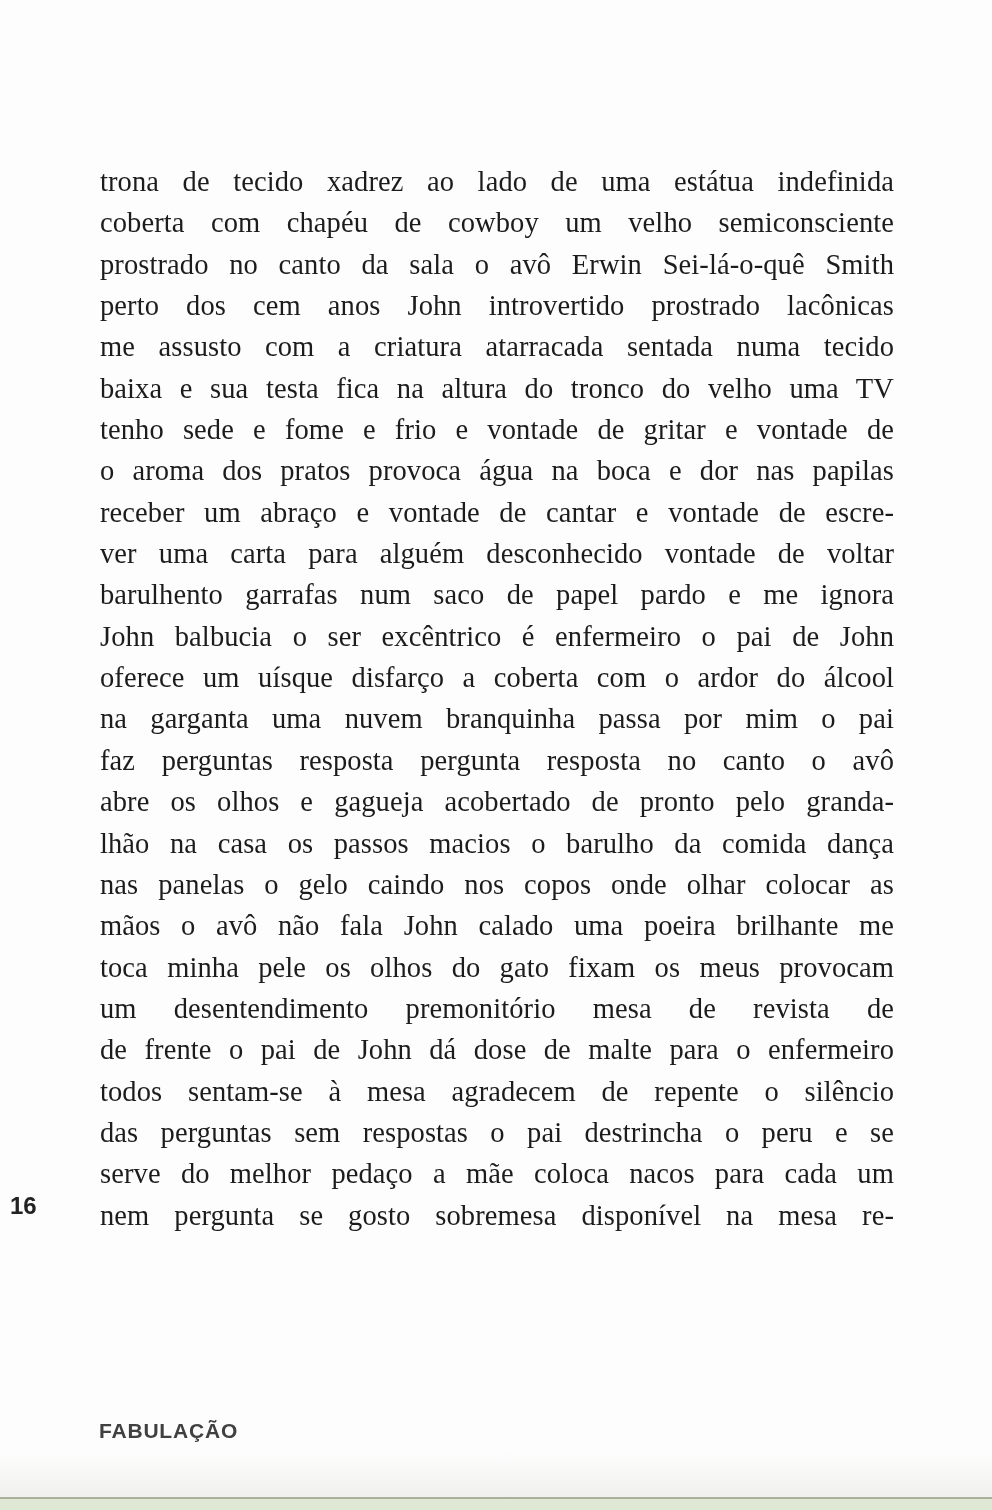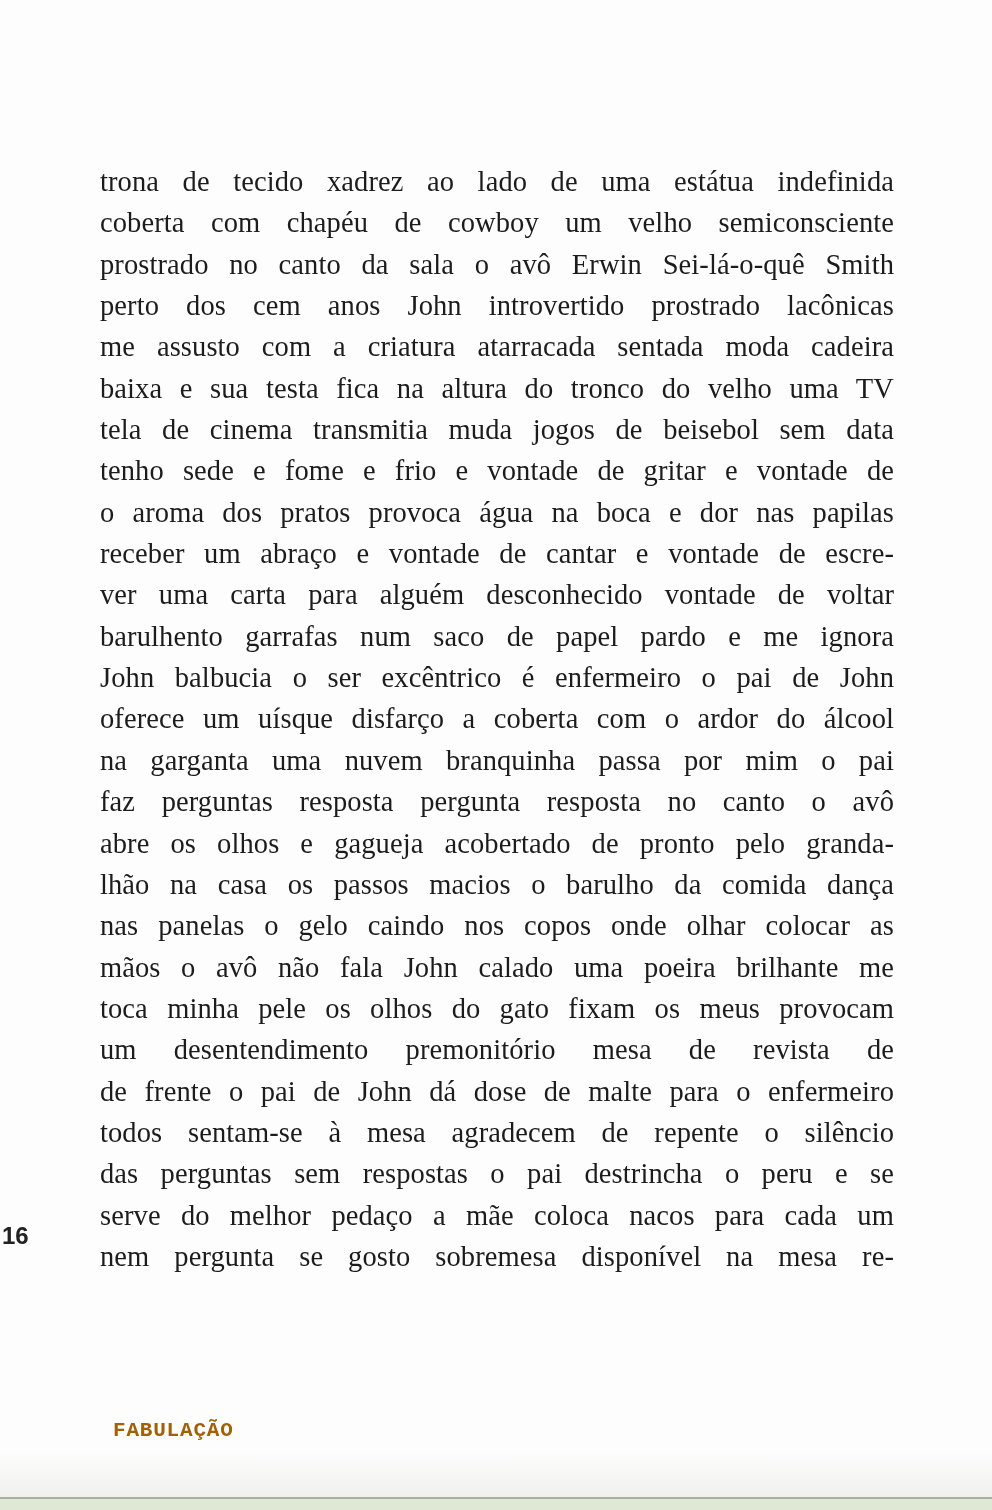--- a/index.html
+++ b/index.html
@@ -23,37 +23,36 @@
     line-height: 41.35px;
     color: #1c1c1c;
     text-align: justify;
     text-align-last: justify;
     -moz-text-align-last: justify;
     white-space: normal;
     letter-spacing: 0.1px;
   }
   .page-number {
     position: absolute;
-    left: 2px;
+    left: 10px;
     top: 1192px;
     font-family: "Liberation Sans", sans-serif;
     font-weight: bold;
     font-size: 24px;
     color: #222222;
-    margin-top: 30px;
   }
   .footer-title {
     position: absolute;
-    left: 113px;
+    left: 99px;
     top: 1419px;
-    font-family: Liberation Mono, monospace;
+    font-family: Liberation Sans, sans-serif;
     font-weight: bold;
     font-size: 21px;
     letter-spacing: 0.8px;
-    color: #a16207;
+    color: #404040;
   }
   .page-fade {
     position: absolute;
     left: 0;
     bottom: 13px;
     width: 100%;
     height: 45px;
     background: linear-gradient(#fdfdfd, #f0f0ee);
   }
   .bottom-edge {
@@ -71,23 +70,22 @@
 
 <div class="screen">
 
   <div class="page-number">16</div>
 
   <div class="text-block">
     <div class="line">trona de tecido xadrez ao lado de uma estátua indefinida</div>
     <div class="line">coberta com chapéu de cowboy um velho semiconsciente</div>
     <div class="line">prostrado no canto da sala o avô Erwin Sei-lá-o-quê Smith</div>
     <div class="line">perto dos cem anos John introvertido prostrado lacônicas</div>
-    <div class="line">me assusto com a criatura atarracada sentada moda cadeira</div>
+    <div class="line">me assusto com a criatura atarracada sentada numa tecido</div>
     <div class="line">baixa e sua testa fica na altura do tronco do velho uma TV</div>
-    <div class="line">tela de cinema transmitia muda jogos de beisebol sem data</div>
     <div class="line">tenho sede e fome e frio e vontade de gritar e vontade de</div>
     <div class="line">o aroma dos pratos provoca água na boca e dor nas papilas</div>
     <div class="line">receber um abraço e vontade de cantar e vontade de escre-</div>
     <div class="line">ver uma carta para alguém desconhecido vontade de voltar</div>
     <div class="line">barulhento garrafas num saco de papel pardo e me ignora</div>
     <div class="line">John balbucia o ser excêntrico é enfermeiro o pai de John</div>
     <div class="line">oferece um uísque disfarço a coberta com o ardor do álcool</div>
     <div class="line">na garganta uma nuvem branquinha passa por mim o pai</div>
     <div class="line">faz perguntas resposta pergunta resposta no canto o avô</div>
     <div class="line">abre os olhos e gagueja acobertado de pronto pelo granda-</div>

